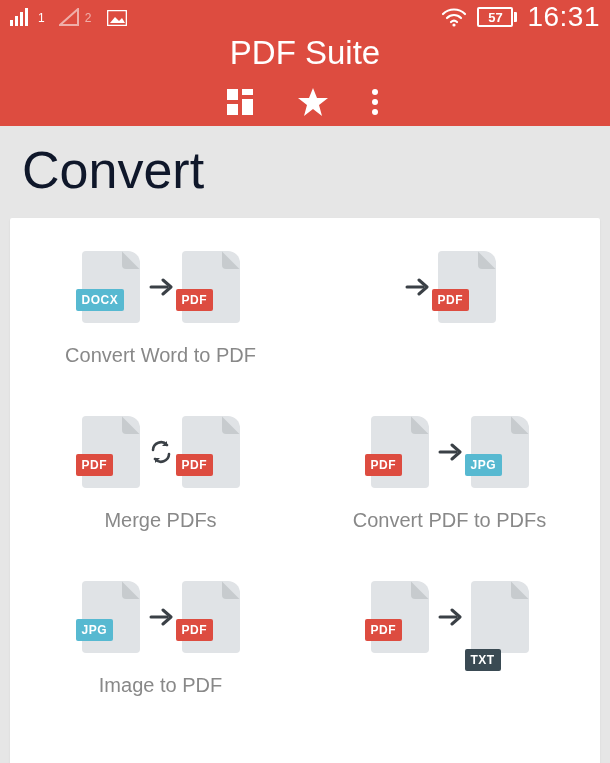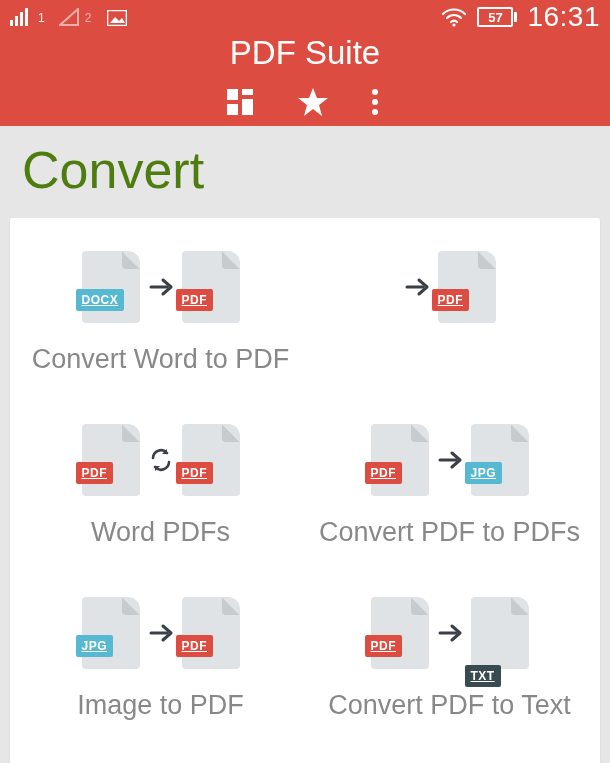--- a/index.html
+++ b/index.html
@@ -17,32 +17,32 @@
   .battery .tip { width: 3px; height: 10px; background: #fff; margin-left: 1px; border-radius: 0 1px 1px 0; }
   .time { font-size: 28px; font-weight: 300; letter-spacing: 0.5px; }
 
   .appbar { height: 92px; background: #dd4c40; color: #fff; display: flex; align-items: center; padding: 0 22px 8px 22px; flex-direction: column; }
   .appbar .title { font-size: 33px; font-weight: 300; }
   .appbar .spacer { flex: 1; }
   .appbar .actions { display: flex; align-items: center; gap: 42px; margin-right: 6px;}
   .appbar .actions svg { display: block; }
 
   .page { background: #e6e6e6; height: calc(763px - 34px - 92px); padding: 0 0 0 0; }
-  .page-header { padding: 14px 22px 18px 22px; font-size: 52px; font-weight: 300; color: #4d7c0f; }
+  .page-header { padding: 14px 22px 18px 22px; font-size: 52px; font-weight: 300; color: #0f172a; }
 
   .card { background: #fff; margin: 0 10px; border-radius: 2px; box-shadow: 0 1px 2px rgba(0,0,0,0.08); padding: 28px 6px 10px 6px; height: 560px; }
   .grid { display: flex; flex-wrap: wrap; }
   .cell { width: 50%; display: flex; flex-direction: column; align-items: center; gap: 16px; margin-bottom: 44px; }
   .cell .icons { display: flex; align-items: center; gap: 8px; height: 82px; }
-  .cell .label { color: #888; font-size: 27px; text-align: center; font-weight: 400; }
+  .cell .label { color: #888; font-size: 20px; text-align: center; font-weight: 400; }
 
   .file { width: 58px; height: 72px; position: relative; }
   .file .sheet { position:absolute; inset:0; background:#e0e3e6; border-radius: 4px 12px 4px 4px; }
   .file .fold { position:absolute; top:0; right:0; width:18px; height:18px; background:#c7cbce; border-radius: 0 12px 0 4px; clip-path: polygon(0 0, 100% 100%, 0 100%); }
-  .file .tag { position:absolute; left:-6px; top:38px; height:22px; padding:0 6px; display:flex; align-items:center; justify-content:center; color:#fff; font-size:12px; font-weight:700; letter-spacing:0.5px; border-radius:2px;text-decoration:underline; }
+  .file .tag { position:absolute; left:-6px; top:38px; height:22px; padding:0 6px; display:flex; align-items:center; justify-content:center; color:#fff; font-size:12px; font-weight:700; letter-spacing:0.5px; border-radius:2px; }
   .tag.red { background:#dd4c40; }
   .tag.blue{ background:#57b9d1; }
   .tag.teal{ background:#57b9d1; }
   .tag.dark{ background:#3a4a53;margin-top:30px; }
 
   .arrow { width:26px; height:26px; display:flex; align-items:center; justify-content:center; }
   .arrow svg { display:block; }
 
   .sim2 { opacity: 0.55; }
 </style>
@@ -184,21 +184,21 @@
                 <path d="M18 1 L18 6 L13 6 Z" fill="#3a4046"></path>
                 <path d="M6 23 L6 18 L11 18 Z" fill="#3a4046"></path>
               </svg>
     </div>
       <div class="file">
     <div class="sheet"></div>
               <div class="fold"></div>
     <div class="tag red">PDF</div>
   </div>
     </div>
-    <div class="label">Word PDFs</div>
+    <div class="label">Merge PDFs</div>
         </div>
         <div class="cell">
     <div class="icons">
       <div class="file">
     <div class="sheet"></div>
               <div class="fold"></div>
     <div class="tag red">PDF</div>
   </div>
       <div class="arrow">
     <svg width="24" height="20" viewBox="0 0 24 20">
@@ -247,17 +247,16 @@
                 <line x1="2" y1="10" x2="18" y2="10" stroke="#3a4046" stroke-width="3" stroke-linecap="round"></line>
                 <path d="M14 3 L22 10 L14 17" fill="none" stroke="#3a4046" stroke-width="3" stroke-linecap="round" stroke-linejoin="round"></path>
               </svg>
   </div>
       <div class="file">
     <div class="sheet"></div>
               <div class="fold"></div>
     <div class="tag dark">TXT</div>
   </div>
     </div>
-    <div class="label">Convert PDF to Text</div>
         </div>
       </div>
   </div>
 </div>
 
 </body></html>

